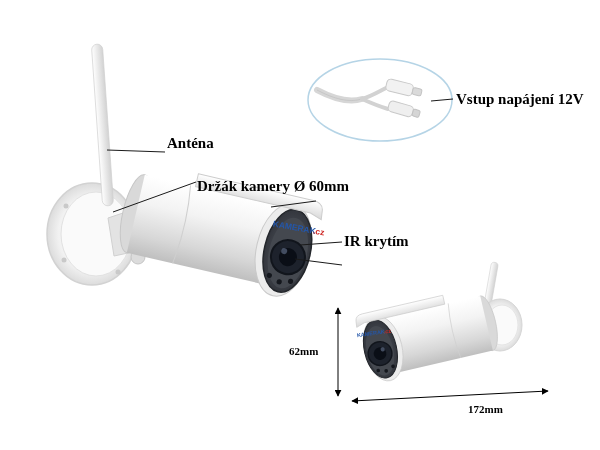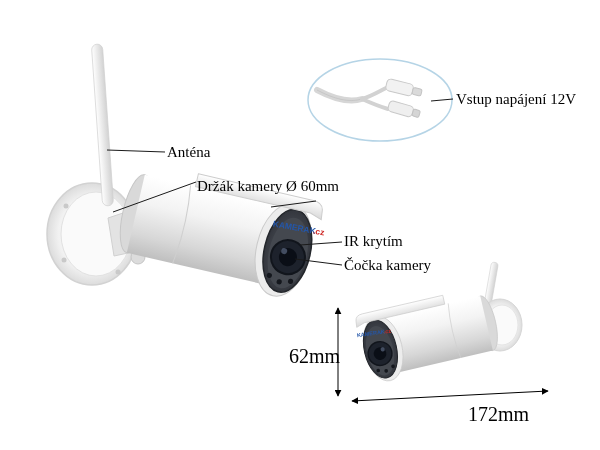--- a/index.html
+++ b/index.html
@@ -1,22 +1,22 @@
 <!DOCTYPE html>
 <html><head>
 <meta charset="utf-8">
 <style>
   html,body{margin:0;padding:0;}
   body{width:600px;height:450px;background:#ffffff;position:relative;overflow:hidden;
        font-family:"Liberation Serif",serif;}
   .canvas{position:absolute;left:0;top:0;width:600px;height:450px;background:#fff;}
   svg.art{position:absolute;left:0;top:0;}
-  .label{position:absolute;font-family:"Liberation Serif",serif;font-weight:400;
+  .label{position:absolute;font-family:"Liberation Serif",serif;font-weight:700;
          font-size:15px;color:#000;white-space:nowrap;line-height:1.1;}
-  .dim{font-size:20px;}
+  .dim{font-size:11px;}
 </style>
 </head>
 <body>
 
 <div class="canvas">
 
   <svg class="art" width="600" height="450" viewBox="0 0 600 450">
     <defs>
       <linearGradient id="bodyGrad" x1="0" y1="0" x2="0" y2="1">
         <stop offset="0" stop-color="#ffffff"></stop>
@@ -132,28 +132,27 @@
       <line x1="342" y1="265" x2="295" y2="259"></line>
       <line x1="453" y1="99" x2="431" y2="101"></line>
     </g>
 
     <g stroke="#000" stroke-width="1">
       <line x1="338" y1="308" x2="338" y2="396" marker-start="url(#arr)" marker-end="url(#arr)"></line>
       <line x1="352" y1="401" x2="548" y2="391" marker-start="url(#arr)" marker-end="url(#arr)"></line>
     </g>
   </svg>
 
-  <div class="label" style="left:167px;top:144px">Anténa</div>
+  <div class="label" style="left:167px;top:135px">Anténa</div>
 
   <div class="label" style="left:197px;top:178px">Držák kamery Ø 60mm</div>
 
 
   <div class="label" style="left:344px;top:233px">IR krytím</div>
 
-  <div class="label" style="left:344px;top:257px">Čočka kamery</div>
 
   <div class="label" style="left:456px;top:91px">Vstup napájení 12V</div>
 
   <div class="label dim" style="left:289px;top:345px">62mm</div>
 
   <div class="label dim" style="left:468px;top:403px">172mm</div>
 
 </div>
 
 </body></html>

